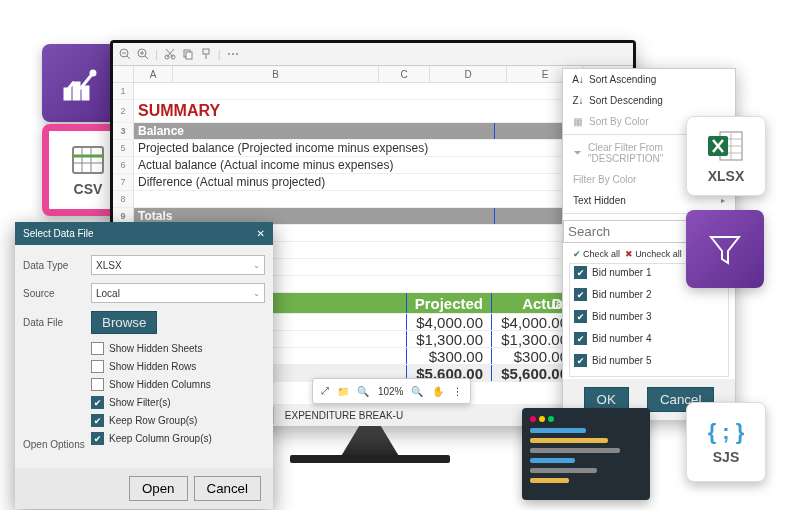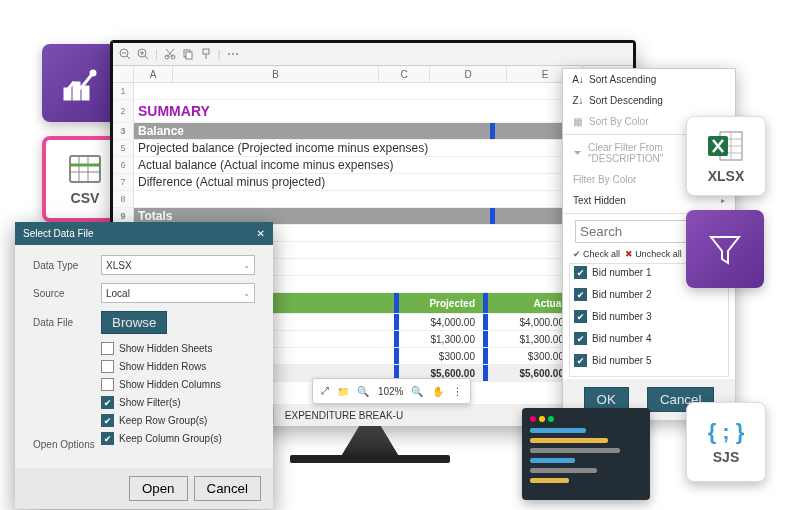--- a/index.html
+++ b/index.html
@@ -7,50 +7,50 @@
 .monitor-stand{position:absolute;left:340px;top:423px;width:60px;height:35px;background:linear-gradient(#555,#222);clip-path:polygon(35% 0,65% 0,100% 100%,0 100%)}
 .monitor-base{position:absolute;left:290px;top:455px;width:160px;height:8px;background:#222;border-radius:2px}
 .toolbar{height:22px;background:#f3f3f3;border-bottom:1px solid #ccc;display:flex;align-items:center;padding:0 6px;gap:6px}
 .tb-ic{width:12px;height:12px;opacity:0.7}
 .colhdr{height:16px;display:flex;background:#f8f8f8;border-bottom:1px solid #ddd;font-size:10px;color:#666}
 .ch{border-right:1px solid #e0e0e0;display:flex;align-items:center;justify-content:center}
 .rownum{width:20px;border-right:1px solid #e0e0e0;background:#f8f8f8;color:#888;font-size:9px;display:flex;align-items:center;justify-content:center}
 .srow{height:16px;display:flex;border-bottom:1px solid #eee}
 .wcell{flex:1;padding:0 4px;display:flex;align-items:center;font-size:12px}
 .sec-hdr{background:#9e9e9e;color:#fff;font-weight:600}
-.summary{color:#a21caf;font-weight:bold;font-size:14px}
-.numcell{width:76px;text-align:center;padding-right:8px;font-size:10px;border-left:5px solid #1d4ed8;display:flex;align-items:center;justify-content:flex-end}
+.summary{color:#b91c1c;font-weight:bold;font-size:16px}
+.numcell{width:76px;text-align:center;padding-right:8px;font-size:15px;border-left:1px solid #1d4ed8;display:flex;align-items:center;justify-content:flex-end}
 .totrow{background:#efefef;font-weight:bold}
 .tabbar{height:22px;background:#f0f0f0;display:flex;align-items:center;font-size:10px;gap:2px;padding-left:60px}
 .tab{padding:2px 8px;border:1px solid transparent}
 .tab.a{background:#fff;border:1px solid #ccc;border-bottom-color:#fff;font-weight:bold}
 .float-tb{position:absolute;background:#fff;border:1px solid #ccc;border-radius:3px;height:24px;display:flex;align-items:center;gap:8px;padding:0 8px;box-shadow:0 2px 6px rgba(0,0,0,0.2);font-size:10px}
 .dialog{position:absolute;left:15px;top:222px;width:258px;background:#f1f1f1;box-shadow:0 6px 20px rgba(0,0,0,0.4);font-size:10px}
 .dlg-hdr{background:#2d6171;color:#fff;padding:6px 8px;display:flex;justify-content:space-between;align-items:center}
-.dlg-body{padding:10px 18px}
+.dlg-body{padding:10px 8px}
 .frow{display:flex;align-items:center;margin-bottom:8px}
 .flbl{width:68px;color:#555}
 .fsel{flex:1;height:18px;background:#fff;border:1px solid #bbb;display:flex;align-items:center;padding:0 4px;justify-content:space-between}
 .btn{padding:4px 12px;border:1px solid #999;background:#e8e8e8;cursor:pointer}
 .btn.p{background:#2d6171;color:#e5e5e5;border-color:#1d5161}
 .chk{display:flex;align-items:center;gap:5px;margin-bottom:5px}
 .cbox{width:11px;height:11px;border:1px solid #888;background:#fff;display:inline-flex;align-items:center;justify-content:center;font-size:9px;color:#fff}
 .cbox.ck{background:#2d6171;border-color:#2d6171}
 .dlg-ftr{display:flex;justify-content:flex-end;gap:6px;padding:8px 12px;background:#e8e8e8}
 .fmenu{position:absolute;left:562px;top:68px;width:172px;background:#fff;border:1px solid #ccc;box-shadow:0 4px 16px rgba(0,0,0,0.3);font-size:10px}
 .fm-item{padding:5px 10px;display:flex;align-items:center;gap:6px}
 .fm-item.d{color:#aaa}
 .fm-sep{height:1px;background:#e0e0e0;margin:2px 0}
-.fm-srch{margin:4px 12px;padding:3px 4px;border:1px solid #ccc}
+.fm-srch{margin:4px 0;padding:3px 4px;border:1px solid #ccc}
 .fm-caption{padding:2px 10px;font-size:9px}
 .fm-list{max-height:112px;overflow:auto;margin:2px 6px;border:1px solid #e0e0e0}
 .fm-ftr{display:flex;gap:18px;justify-content:center;padding:8px;background:#f0f0f0}
 .tile{position:absolute;width:78px;height:78px;border-radius:8px;display:flex;align-items:center;justify-content:center;box-shadow:0 4px 12px rgba(0,0,0,0.25)}
 .chart-tile{left:42px;top:44px;background:linear-gradient(135deg,#7b4fb0,#5a2e8f)}
-.csv-tile{left:42px;top:136px;background:#fff;border:4px solid #ec4899;flex-direction:column}
+.csv-tile{left:42px;top:124px;background:#fff;border:7px solid #ec4899;flex-direction:column}
 .xlsx-tile{left:686px;top:116px;background:#fff;border:1px solid #ddd;flex-direction:column}
 .funnel-tile{left:686px;top:210px;background:linear-gradient(135deg,#8a4fb8,#5f2e8f)}
 .sjs-tile{left:686px;top:402px;background:#fff;border:1px solid #ddd;flex-direction:column}
 .code-tile{position:absolute;left:522px;top:408px;width:112px;height:76px;background:#222d35;border-radius:4px;box-shadow:0 4px 12px rgba(0,0,0,0.3);padding:8px}
 .cl{height:5px;border-radius:2px;margin-bottom:5px}
 .file-lbl{font-weight:bold;color:#555;font-size:14px;margin-top:4px}
 .chev{font-size:8px;color:#888}
 .sortic{width:10px;height:10px;display:inline-flex;align-items:center;justify-content:center}
 </style>
 </head>

